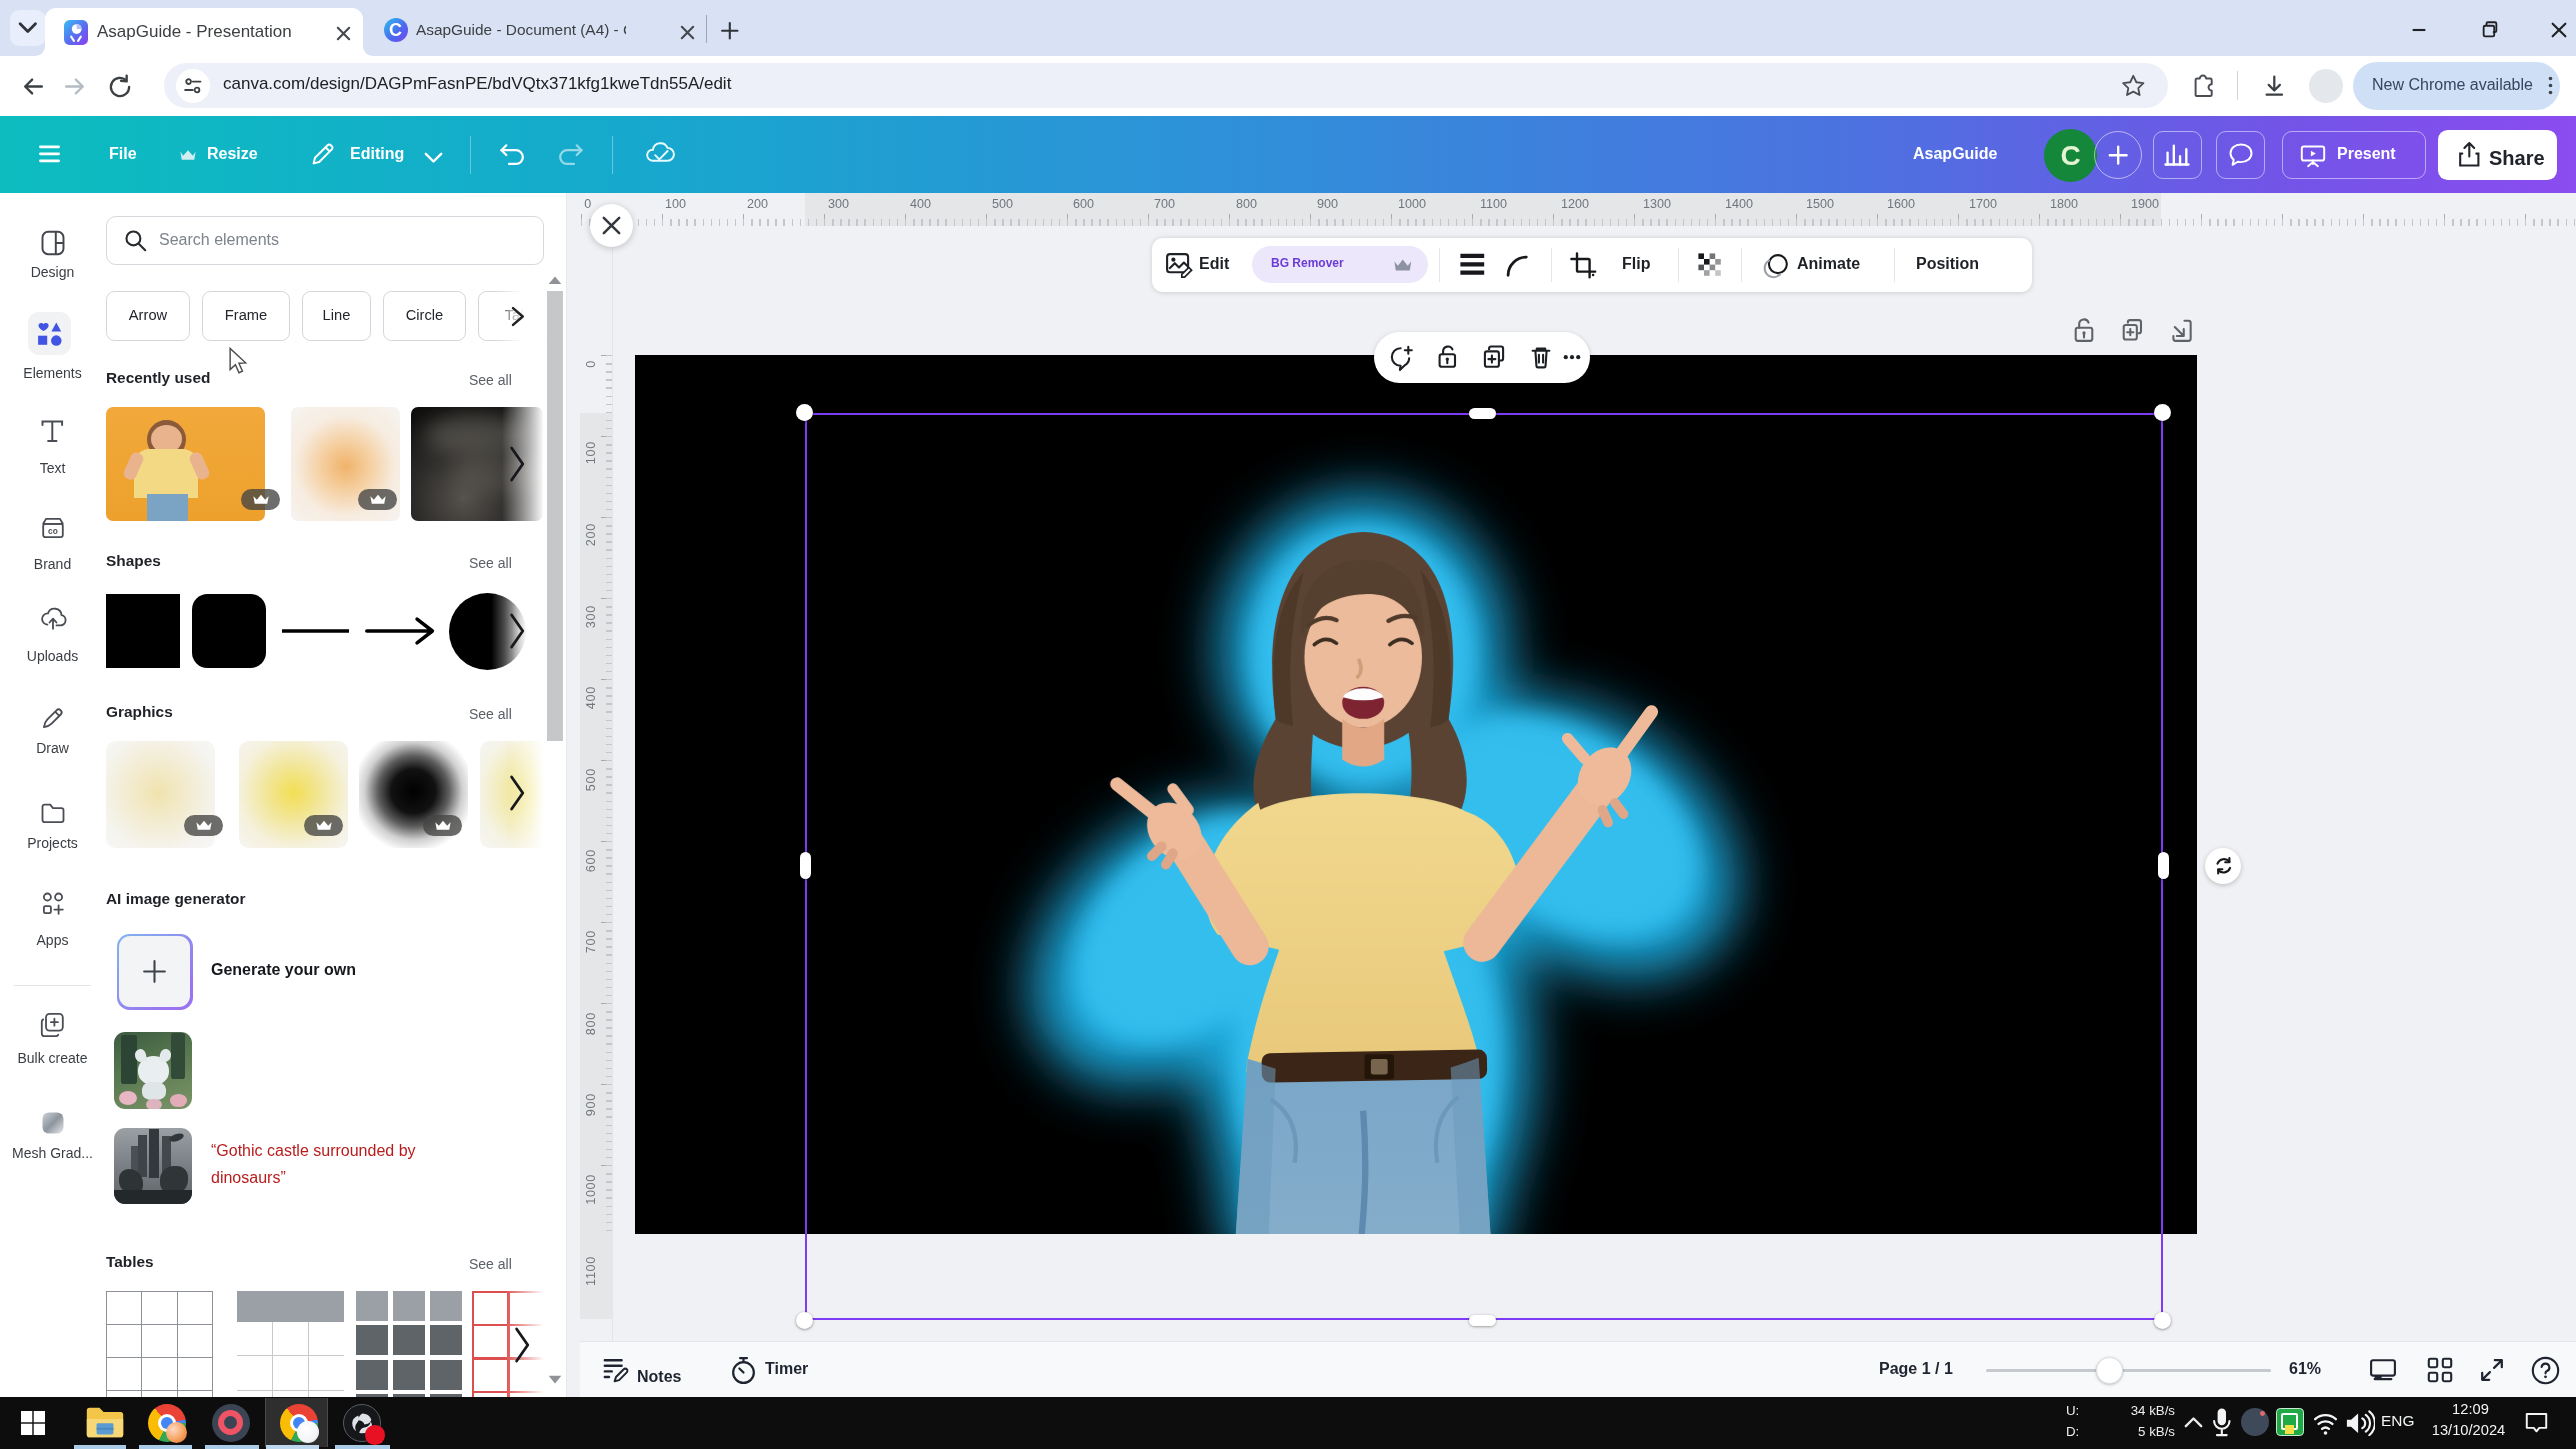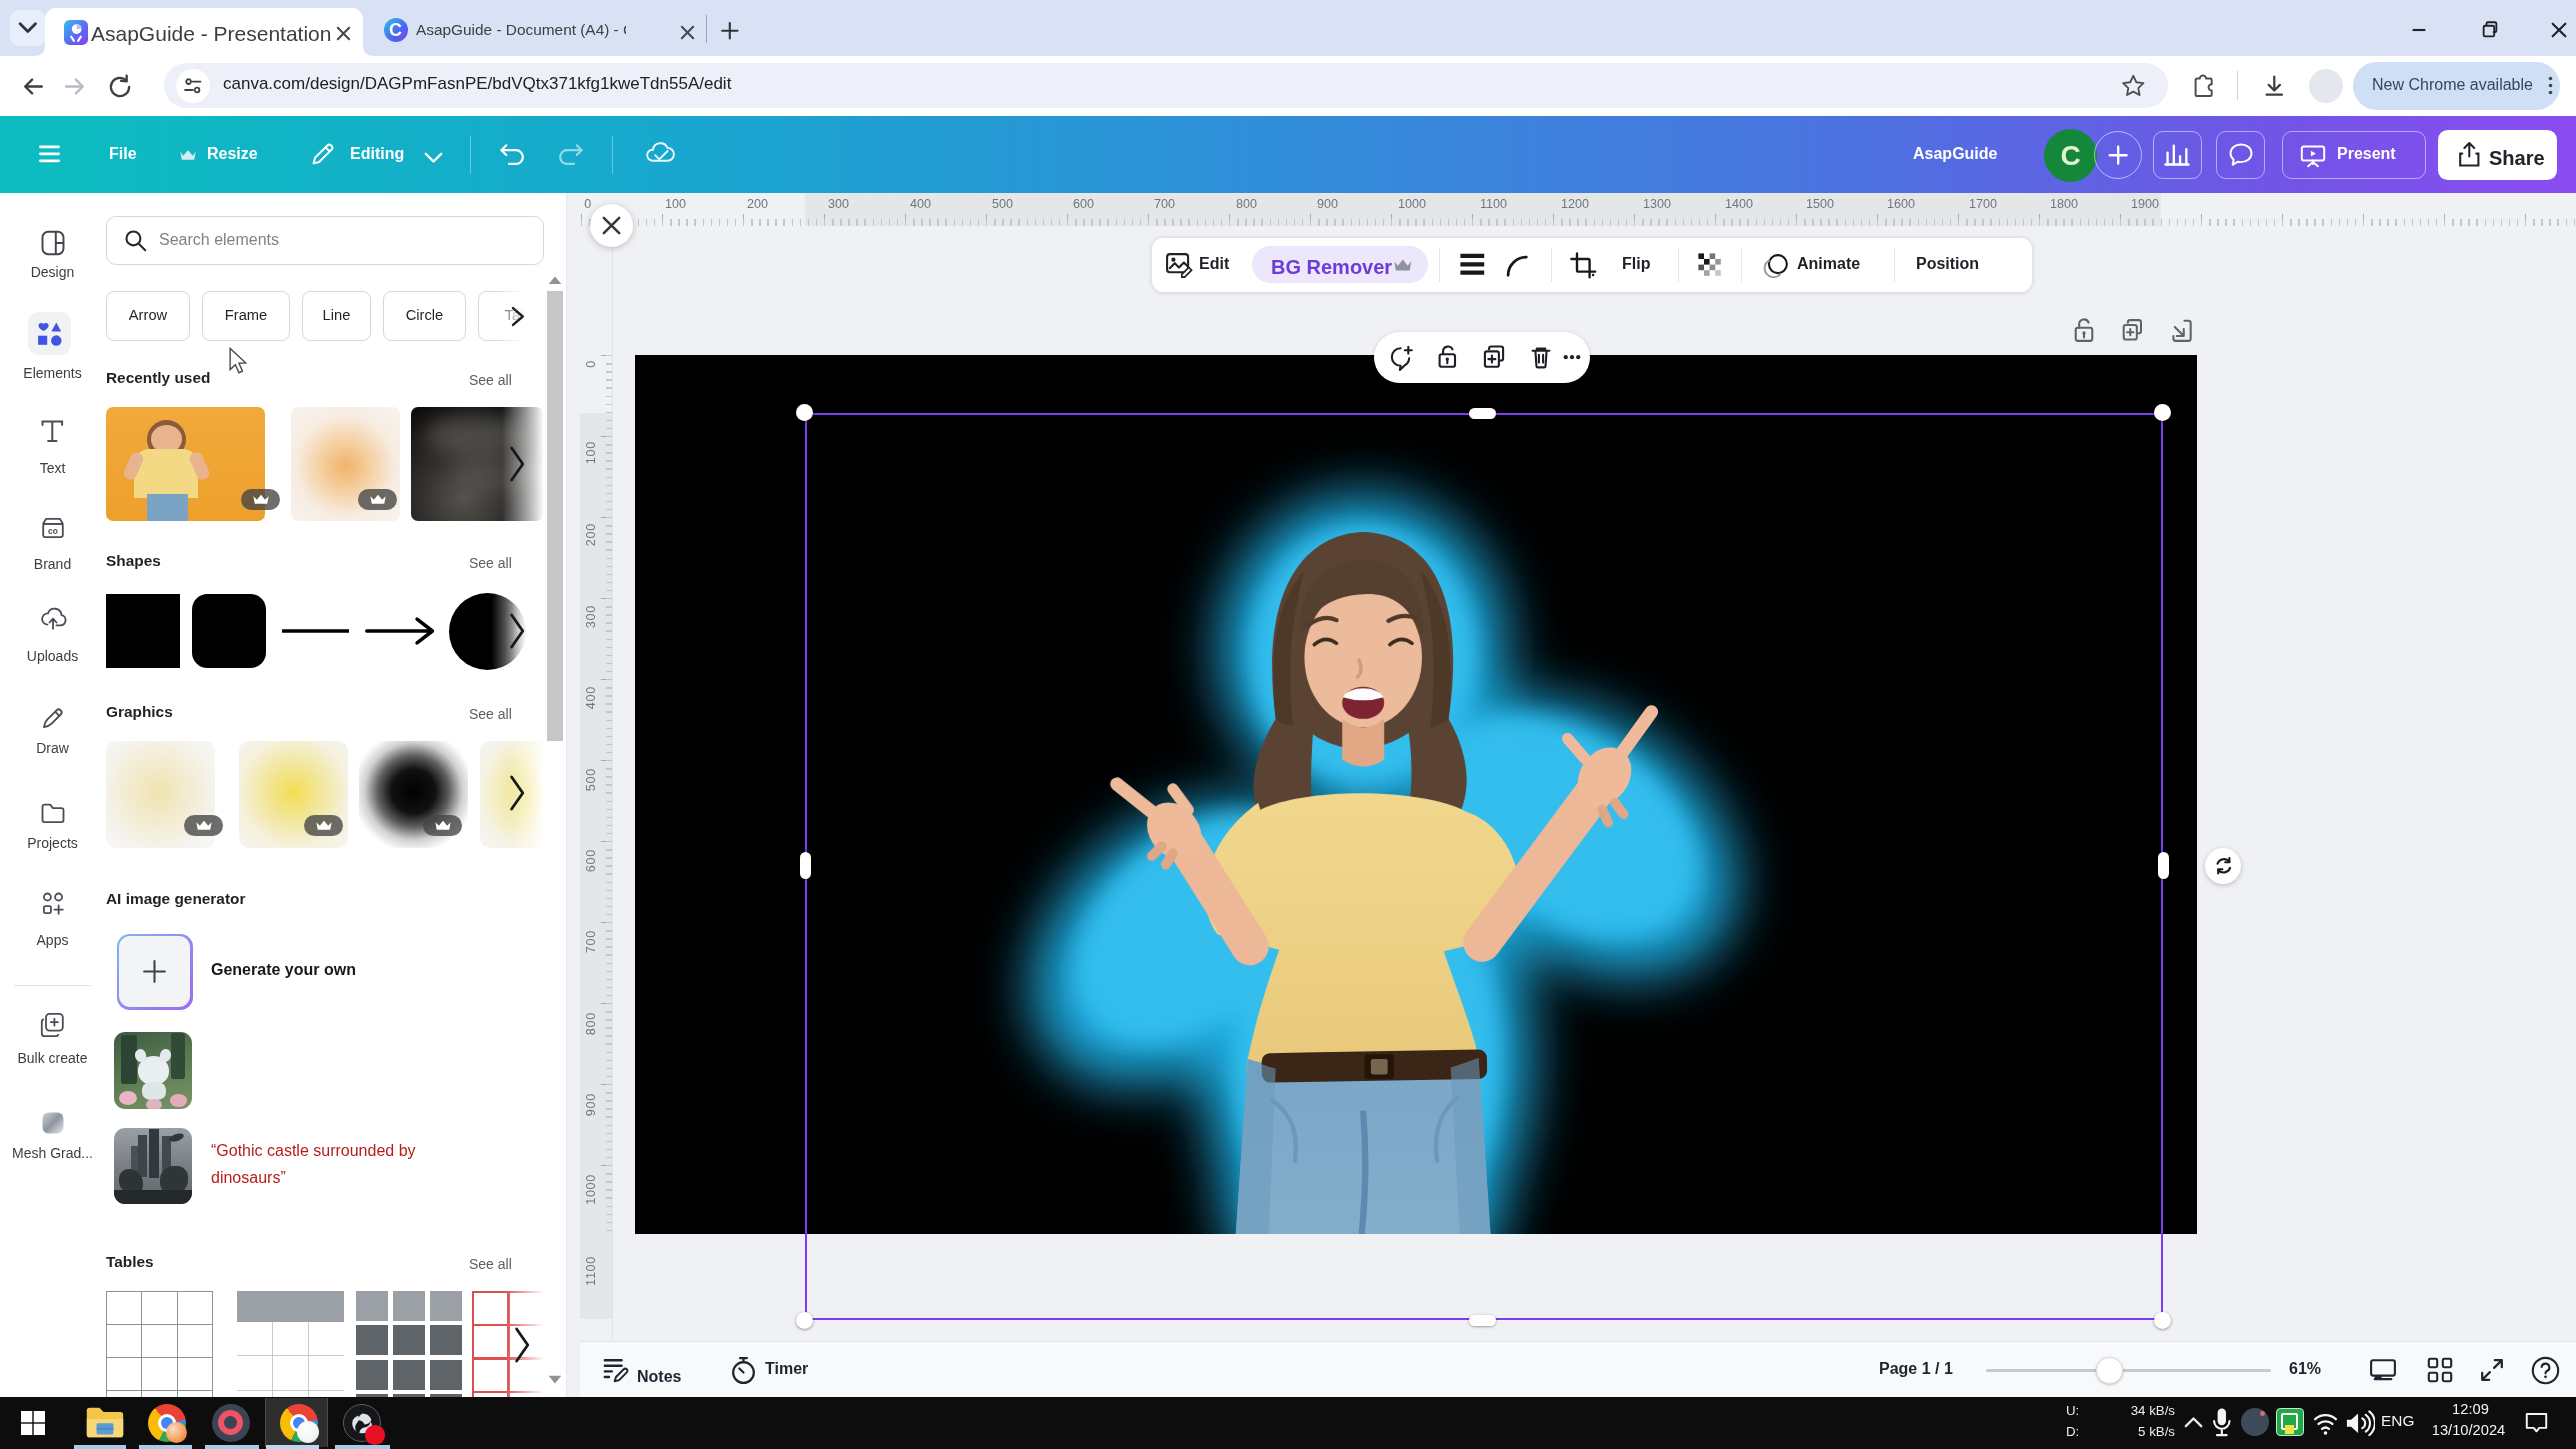--- a/index.html
+++ b/index.html
@@ -39,21 +39,21 @@
     <div class="abs" style="left:35px;top:46px;width:9.8px;height:9.8px;background:#fff;"></div>
       <div class="abs" style="left:35px;top:46px;width:9.8px;height:9.8px;background:#d9e2f5;border-radius:0 0 9.8px 0;"></div>
     <div class="abs" style="left:363px;top:46px;width:9.8px;height:9.8px;background:#fff;"></div>
       <div class="abs" style="left:363px;top:46px;width:9.8px;height:9.8px;background:#d9e2f5;border-radius:0 0 0 9.8px;"></div>
     <div class="abs" style="left:64px;top:19.6px;width:24px;height:25px;border-radius:5.6px;background:linear-gradient(135deg,#38bdf3 0%,#5a6cf0 55%,#8b3df0 100%);"></div>
     <svg class="abs" style="left:64px;top:19.6px" width="24" height="25" viewBox="0 0 34 36">
         <circle cx="18" cy="13" r="7" fill="#fff"></circle>
         <path d="M18 13 L18 6 A7 7 0 0 1 25 13 Z" fill="#b9c2f8"></path>
         <path d="M10 24 L14 30 M24 24 L20 30" stroke="#fff" stroke-width="3" stroke-linecap="round"></path>
       </svg>
-    <div class="abs" style="left:91px;top:22.4px;width:210px;font-size:21px;color:#3c4043;white-space:nowrap;">AsapGuide - Presentation</div>
+    <div class="abs" style="left:97px;top:22.4px;width:210px;font-size:17px;color:#3c4043;white-space:nowrap;">AsapGuide - Presentation</div>
     <svg class="abs" style="left:335px;top:24.5px" width="17" height="17" viewBox="0 0 24 24">
         <path d="M4 4 L20 20 M20 4 L4 20" stroke="#45494e" stroke-width="3" stroke-linecap="round"></path>
       </svg>
 
     <div class="abs" style="left:384px;top:18px;width:24px;height:24px;border-radius:50%;background:linear-gradient(135deg,#2dc0ef 0%,#4e64ee 60%,#7b49ef 100%);"></div>
     <div class="abs" style="left:389px;top:19.6px;font-size:18px;font-weight:700;color:#fff;">C</div>
     <div class="abs" style="left:416px;top:21px;width:210px;font-size:15.4px;color:#3c4043;white-space:nowrap;overflow:hidden;">AsapGuide - Document (A4) - C</div>
     <svg class="abs" style="left:679px;top:24px" width="17" height="17" viewBox="0 0 24 24">
         <path d="M4 4 L20 20 M20 4 L4 20" stroke="#45494e" stroke-width="3" stroke-linecap="round"></path>
       </svg>
@@ -584,21 +584,21 @@
 
       <div class="abs" style="left:572px;top:45px;width:880px;height:54px;border-radius:11.2px;background:#fff;box-shadow:0 0.7px 5.6px rgba(0,0,0,.14);">
         <svg class="abs" style="left:13.3px;top:14px" width="28" height="26.6" viewBox="0 0 40 38">
             <rect x="3" y="3" width="30" height="26" rx="4" fill="none" stroke="#1e2126" stroke-width="3"></rect>
             <circle cx="12" cy="11" r="3" fill="#1e2126"></circle>
             <path d="M6 24 l8-8 6 6 7-7 6 6" fill="none" stroke="#1e2126" stroke-width="3" stroke-linejoin="round"></path>
             <path d="M24 32 l10-10 4 4 -10 10 h-4 Z" fill="#fff" stroke="#1e2126" stroke-width="2.4"></path>
           </svg>
         <div class="abs" style="left:47px;top:17px;font-size:16px;font-weight:700;color:#1e2126;">Edit</div>
         <div class="abs" style="left:100px;top:8.4px;width:176px;height:37px;border-radius:19px;background:#ece7fa;"></div>
-        <div class="abs" style="left:119px;top:17.5px;font-size:20px;font-weight:700;color:#6b3dd6;">BG Remover</div>
+        <div class="abs" style="left:119px;top:17.5px;font-size:12px;font-weight:700;color:#6b3dd6;">BG Remover</div>
         <svg class="abs" style="left:241px;top:19.6px" width="19.6" height="15.4" viewBox="0 0 28 22">
             <path d="M2 5 L7 11 L14 2 L21 11 L26 5 L24 18 H4 Z" fill="#8d93a0"></path>
           </svg>
         <div class="abs" style="left:287px;top:9.8px;width:1.4px;height:34px;background:#e4e6ea;"></div>
         <svg class="abs" style="left:307px;top:15.4px" width="26.6" height="24" viewBox="0 0 38 34">
             <path d="M2 4 H36 M2 16 H36 M2 28 H36" stroke="#16181c" stroke-width="6"></path>
           </svg>
         <svg class="abs" style="left:354px;top:17px" width="28" height="22.4" viewBox="0 0 40 32">
             <path d="M3 29 a26 26 0 0 1 26 -26" fill="none" stroke="#16181c" stroke-width="4" stroke-linecap="round"></path>
           </svg>

